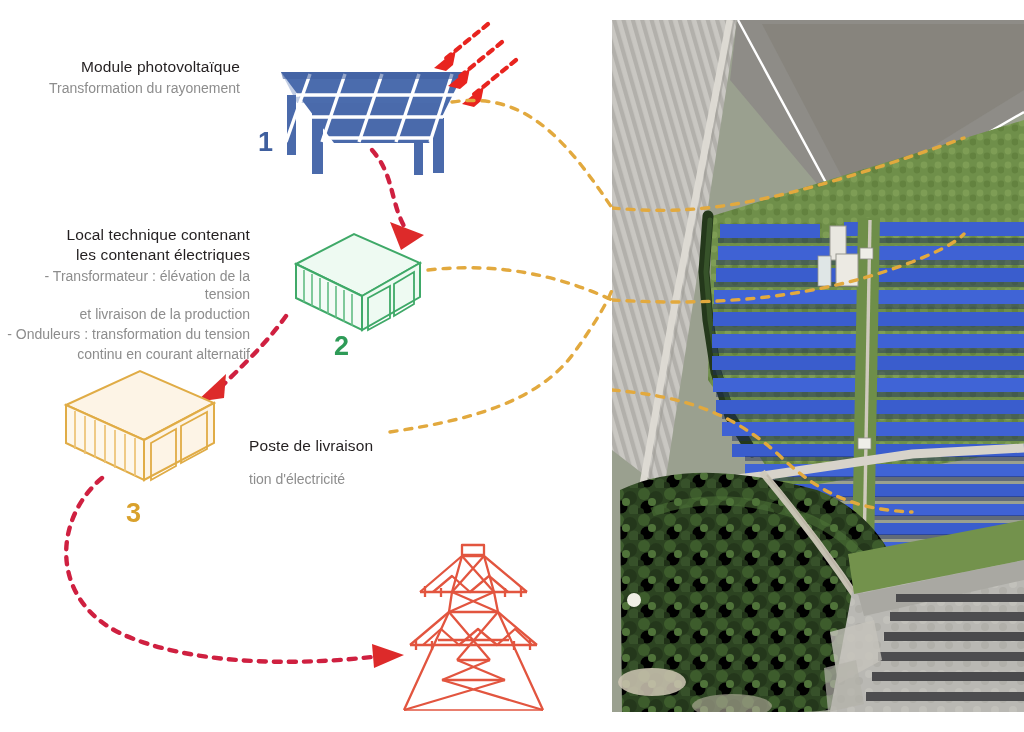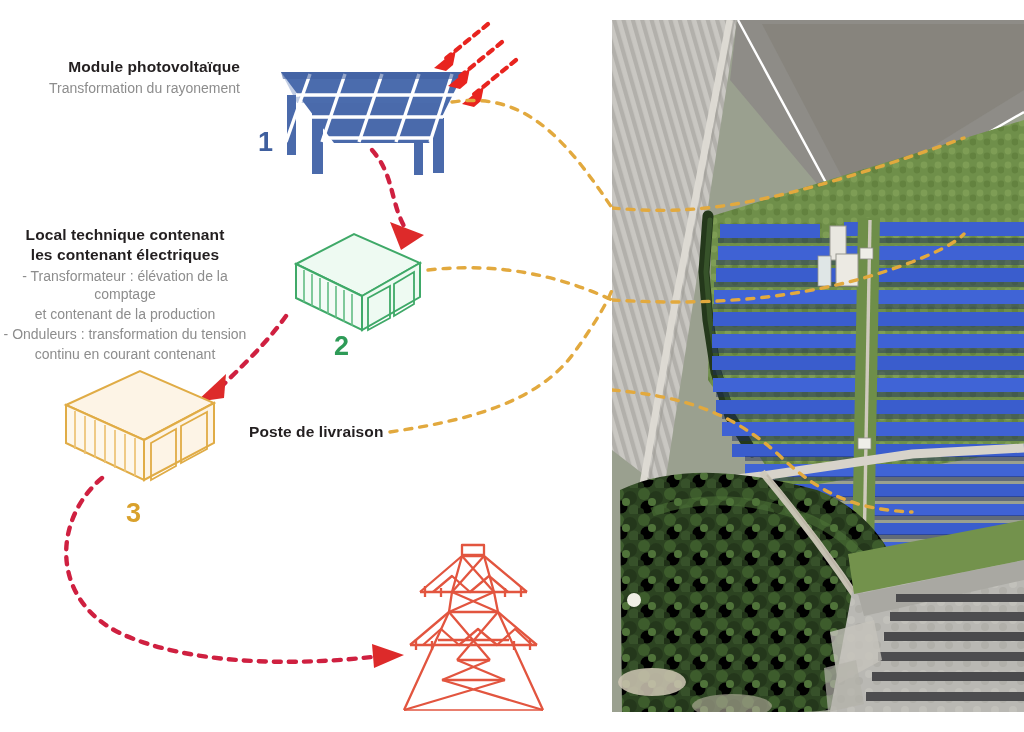--- a/index.html
+++ b/index.html
@@ -1,22 +1,22 @@
 <!DOCTYPE html>
 <html><head>
 <meta charset="utf-8">
 <style>
   html,body{margin:0;padding:0;background:#ffffff;}
   body{width:1024px;height:732px;font-family:"Liberation Sans",sans-serif;overflow:hidden;}
   #stage{position:relative;width:1024px;height:732px;background:#fff;}
 
   .txtblock{position:absolute;text-align:right;}
-  .txtblock .title{font-weight:bold;font-size:15.5px;color:#231f20;line-height:1.28;letter-spacing:.1px;}
+  .txtblock .title{font-weight:normal;font-size:15.5px;color:#231f20;line-height:1.28;letter-spacing:.1px;}
   .txtblock .sub{font-size:14px;color:#8d8d8d;line-height:1.30;margin-top:2px;}
-  .txtblock.left .title,.txtblock.left .sub{text-align:left;}
+  .txtblock.left .title,.txtblock.left .sub{text-align:left;margin-top:14px;}
   .txtblock.left{text-align:left;}
 
   .numlabel{position:absolute;font-weight:bold;font-size:27px;line-height:1;}
 
   svg.layer{position:absolute;left:0;top:0;width:1024px;height:732px;overflow:visible;}
 
   #photo{position:absolute;overflow:hidden;}
 </style>
 </head>
 <body>
@@ -163,31 +163,32 @@
         <path d="M0,370 C70,376 120,392 168,436 C212,478 250,490 300,492"></path>
       </g>
     </svg>
   </div>
 
   <div class="txtblock" style="left:40px;top:57px;width:200px;">
     <div class="title">Module photovoltaïque</div>
     <div class="sub">Transformation du rayonement</div>
   </div>
 
-  <div class="txtblock" style="left:0px;top:225px;width:250px;text-align:center;">
+  <div class="txtblock" style="left:0px;top:225px;width:250px;">
     <div class="title">Local technique contenant</div>
     <div class="title">les contenant électriques</div>
-    <div class="sub">- Transformateur : élévation de la comptage</div>
-    <div class="sub">et contenant de la production</div>
+    <div class="sub">- Transformateur : élévation de la tension</div>
+    <div class="sub">et livraison de la production</div>
     <div class="sub">- Onduleurs : transformation du tension</div>
-    <div class="sub">continu en courant contenant</div>
+    <div class="sub">continu en courant alternatif</div>
   </div>
 
   <div class="txtblock left" style="left:249px;top:422px;width:210px;">
     <div class="title">Poste de livraison</div>
+    <div class="sub">tion d'électricité</div>
   </div>
 
   <div class="numlabel" style="left:258px;top:129px;color:#3f5f9e;">1</div>
   <div class="numlabel" style="left:334px;top:333px;color:#2e9b57;">2</div>
   <div class="numlabel" style="left:126px;top:500px;color:#d9a12c;">3</div>
 
   <svg class="layer" viewBox="0 0 1024 732">
 
     <g>
 

